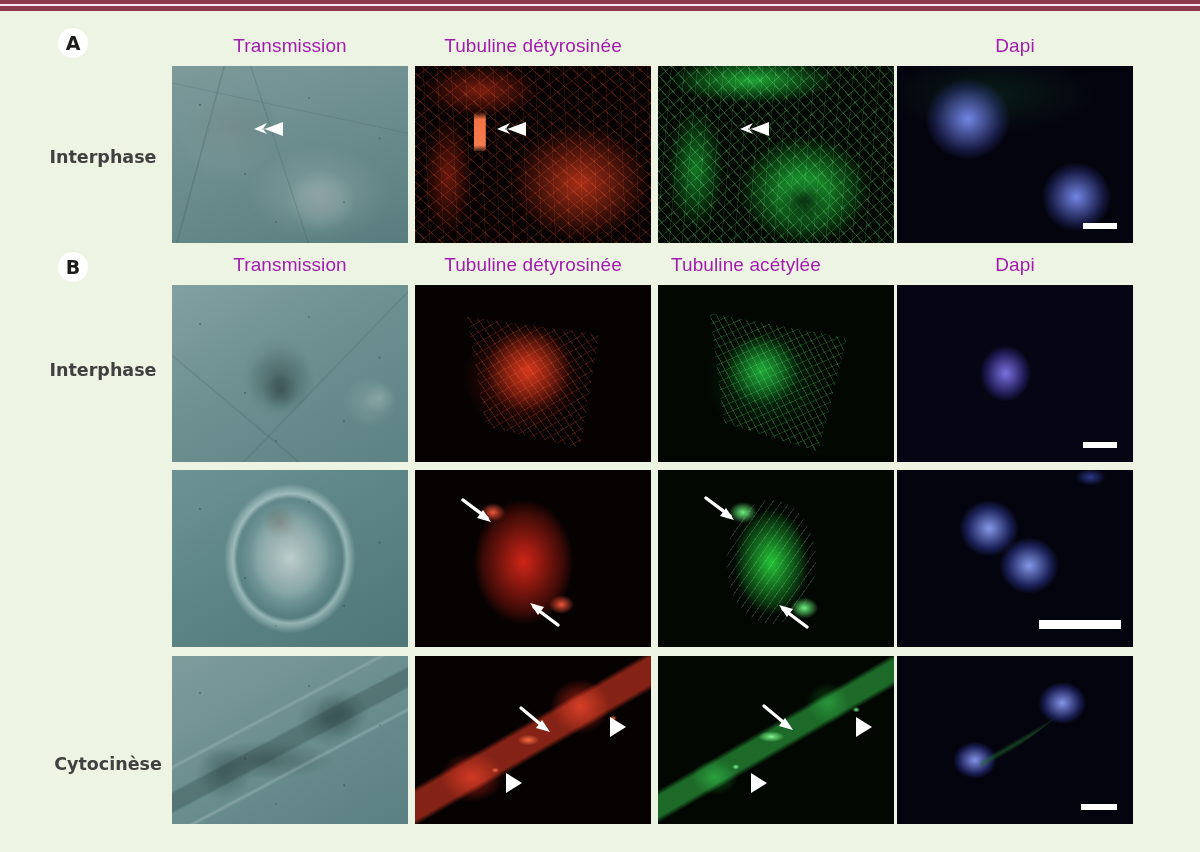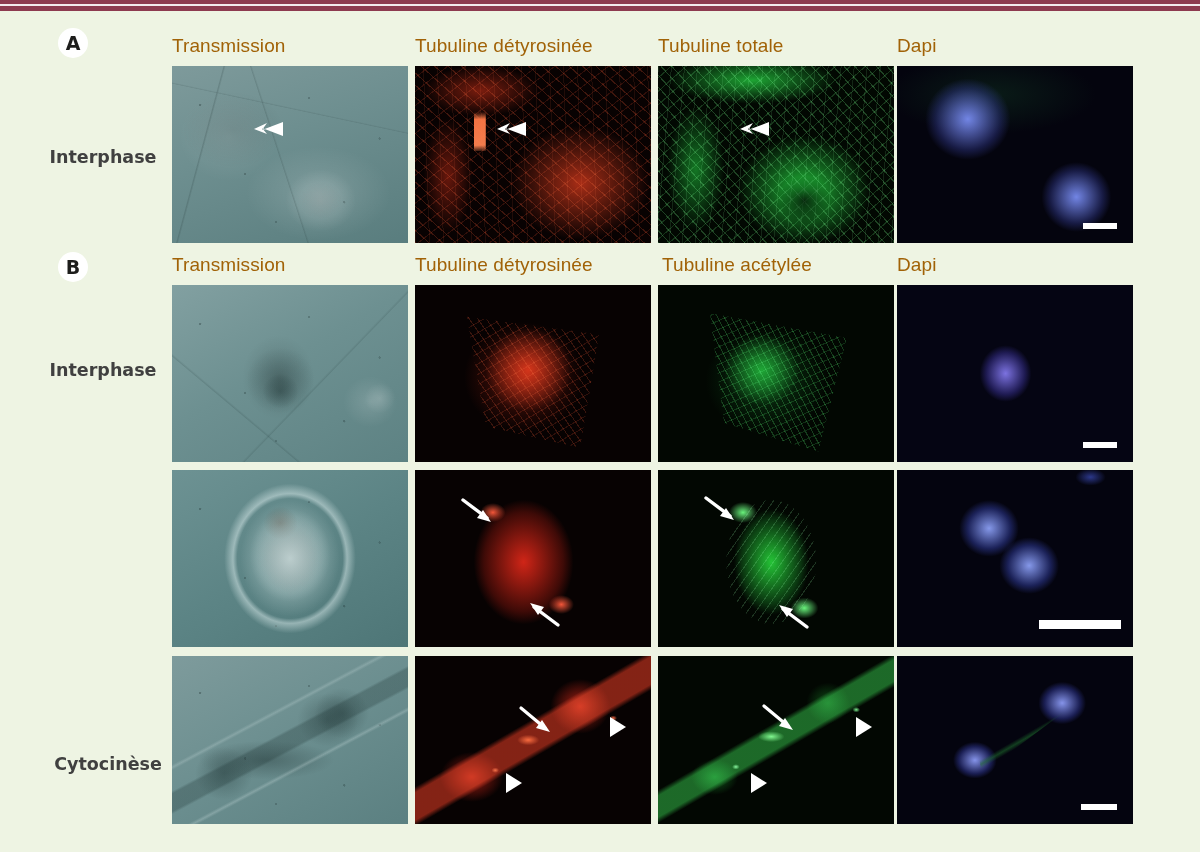--- a/index.html
+++ b/index.html
@@ -50,22 +50,23 @@
     font-weight: bold;
     font-size: 19px;
     line-height: 30px;
     text-align: center;
     font-family: "DejaVu Sans", sans-serif;
   }
 
   
   .col-header {
     position: absolute;
+    text-align: center;
     font-size: 19px;
-    color: #a16207;
+    color: #a21caf;
     font-family: "Liberation Sans", sans-serif;
     letter-spacing: 0.1px;
     white-space: nowrap;
   }
 
   
   .row-label {
     position: absolute;
     text-align: center;
     font-weight: bold;
@@ -147,21 +148,20 @@
   <div class="top-rule">
     <div class="band-a"></div>
     <div class="band-hair"></div>
     <div class="band-b"></div>
   </div>
 
   <div class="badge" style="left:58px; top:28px;">A</div>
 
   <div class="col-header" style="left:172px; top:35px; width:236px;">Transmission</div>
   <div class="col-header" style="left:415px; top:35px; width:236px;">Tubuline détyrosinée</div>
-  <div class="col-header" style="left:658px; top:35px; width:236px;">Tubuline totale</div>
   <div class="col-header" style="left:897px; top:35px; width:236px;">Dapi</div>
 
   <div class="row-label" style="left:38px; top:147px; width:130px;">Interphase</div>
 
   <div class="cell" style="left:172px; top:66px; width:236px; height:177px;">
     <div class="img tx grain"></div>
     <div class="img" style="
       background:
         radial-gradient(ellipse 30% 36% at 24% 40%, rgba(255,255,255,.10), rgba(255,255,255,0) 70%),
         radial-gradient(ellipse 22% 26% at 63% 76%, rgba(255,255,255,.22), rgba(255,255,255,0) 68%),
@@ -230,21 +230,21 @@
         radial-gradient(ellipse 18% 24% at 76% 74%, rgba(120,140,240,.95), rgba(60,70,170,.35) 62%, rgba(10,12,40,0) 82%),
         radial-gradient(ellipse 60% 30% at 40% 16%, rgba(20,70,40,.35), rgba(0,0,0,0) 74%),
         #04040e;"></div>
     <div class="scalebar" style="right:16px; bottom:14px; width:34px;"></div>
   </div>
 
   <div class="badge" style="left:58px; top:252px;">B</div>
 
   <div class="col-header" style="left:172px; top:254px; width:236px;">Transmission</div>
   <div class="col-header" style="left:415px; top:254px; width:236px;">Tubuline détyrosinée</div>
-  <div class="col-header" style="left:662px; top:254px; width:236px;">Tubuline acétylée</div>
+  <div class="col-header" style="left:628px; top:254px; width:236px;">Tubuline acétylée</div>
   <div class="col-header" style="left:897px; top:254px; width:236px;">Dapi</div>
 
   <div class="row-label" style="left:38px; top:360px; width:130px;">Interphase</div>
   <div class="row-label" style="left:38px; top:754px; width:140px;">Cytocinèse</div>
 
   <div class="cell" style="left:172px; top:285px; width:236px; height:177px;">
     <div class="img tx v2 grain"></div>
     <div class="img" style="
       background:
         radial-gradient(ellipse 20% 26% at 46% 54%, rgba(30,50,50,.30), rgba(30,50,50,0) 72%),

